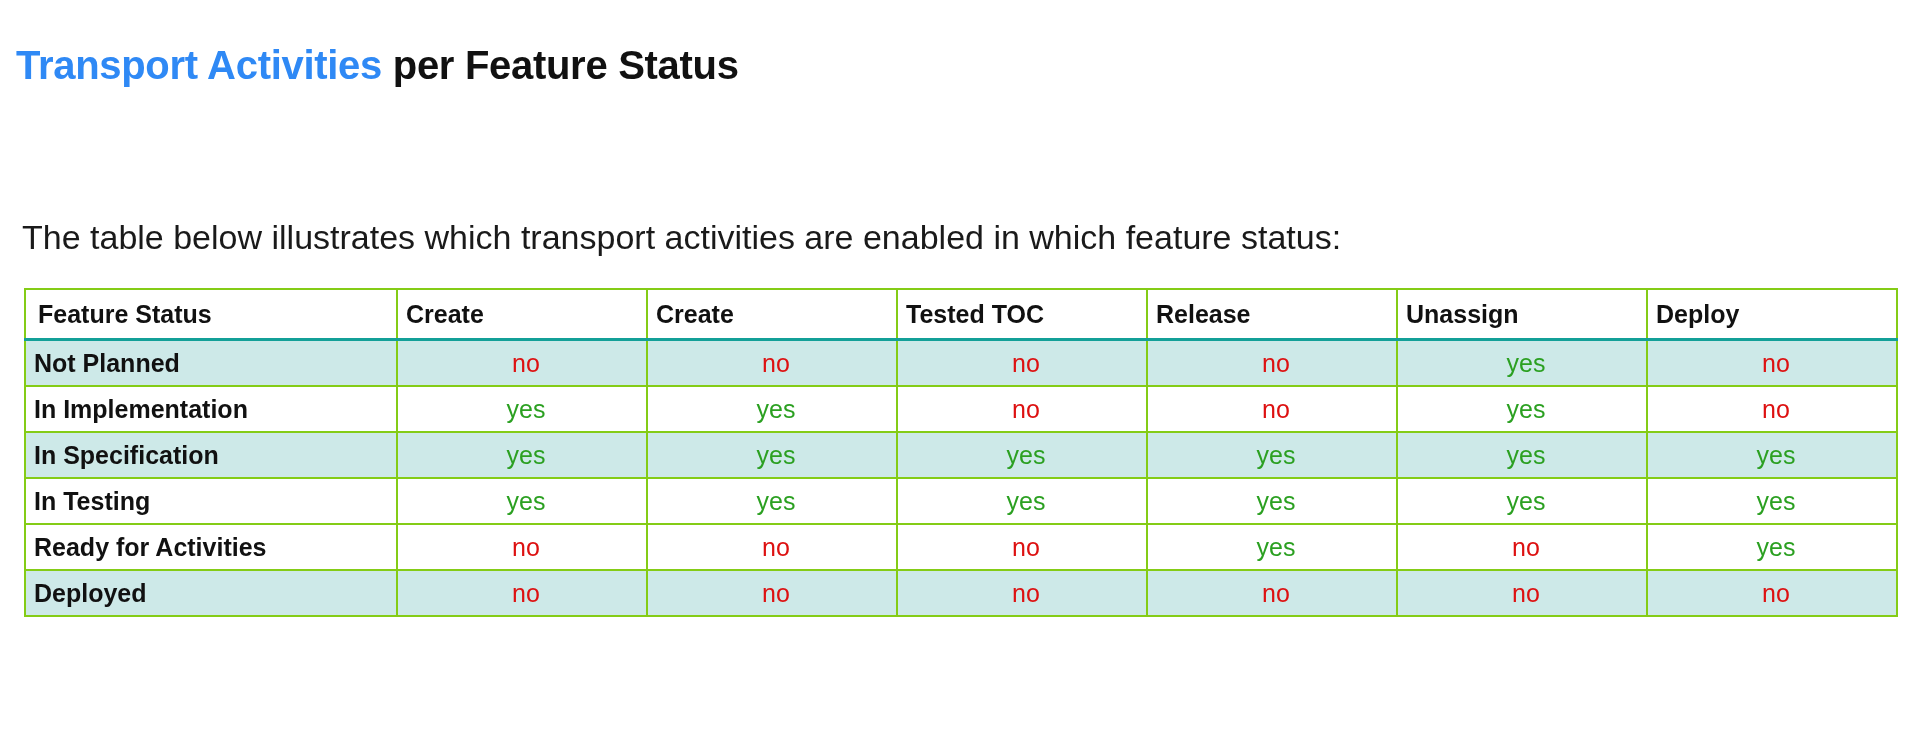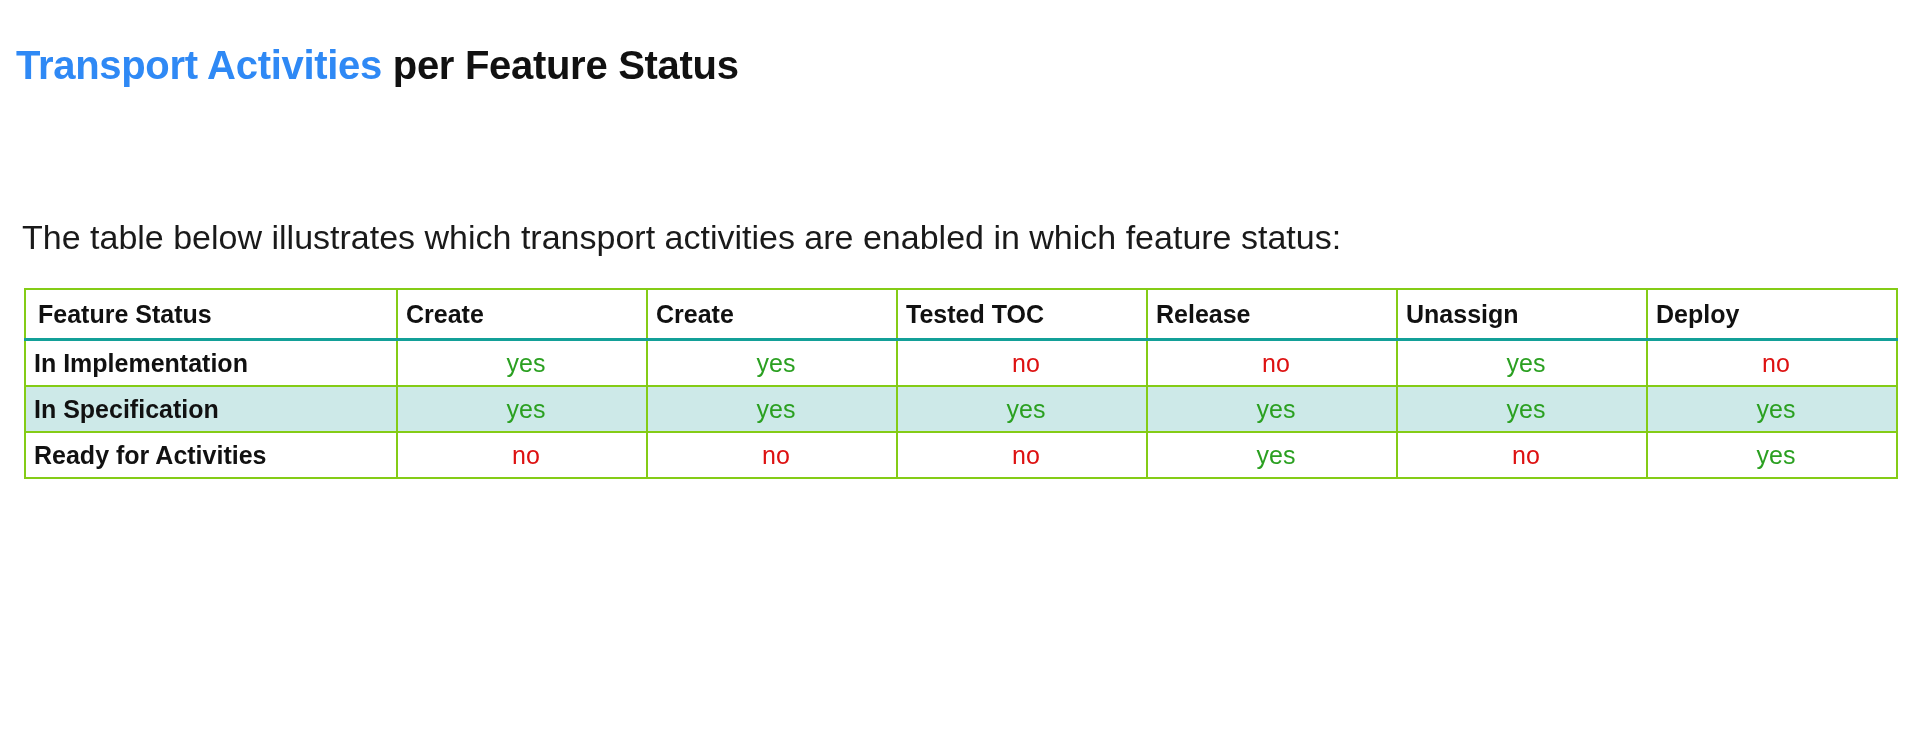--- a/index.html
+++ b/index.html
@@ -131,44 +131,71 @@
           <th class="status-head">Feature Status</th>
           <th>Create</th>
           <th>Create</th>
           <th>Tested TOC</th>
           <th>Release</th>
           <th>Unassign</th>
           <th>Deploy</th>
         </tr>
       </thead>
       <tbody id="matrix-body">
+          <tr class="shade">
+            <td class="status-cell">Not Planned</td>
+            <td class="val-cell val-no">no</td>
+            <td class="val-cell val-no">no</td>
+            <td class="val-cell val-no">no</td>
+            <td class="val-cell val-no">no</td>
+            <td class="val-cell val-yes">yes</td>
+            <td class="val-cell val-no">no</td>
+          </tr>
           <tr class="plain">
             <td class="status-cell">In Implementation</td>
             <td class="val-cell val-yes">yes</td>
             <td class="val-cell val-yes">yes</td>
             <td class="val-cell val-no">no</td>
             <td class="val-cell val-no">no</td>
             <td class="val-cell val-yes">yes</td>
             <td class="val-cell val-no">no</td>
           </tr>
           <tr class="shade">
             <td class="status-cell">In Specification</td>
             <td class="val-cell val-yes">yes</td>
             <td class="val-cell val-yes">yes</td>
             <td class="val-cell val-yes">yes</td>
             <td class="val-cell val-yes">yes</td>
             <td class="val-cell val-yes">yes</td>
             <td class="val-cell val-yes">yes</td>
           </tr>
           <tr class="plain">
+            <td class="status-cell">In Testing</td>
+            <td class="val-cell val-yes">yes</td>
+            <td class="val-cell val-yes">yes</td>
+            <td class="val-cell val-yes">yes</td>
+            <td class="val-cell val-yes">yes</td>
+            <td class="val-cell val-yes">yes</td>
+            <td class="val-cell val-yes">yes</td>
+          </tr>
+          <tr class="plain">
             <td class="status-cell">Ready for Activities</td>
             <td class="val-cell val-no">no</td>
             <td class="val-cell val-no">no</td>
             <td class="val-cell val-no">no</td>
             <td class="val-cell val-yes">yes</td>
             <td class="val-cell val-no">no</td>
             <td class="val-cell val-yes">yes</td>
+          </tr>
+          <tr class="shade">
+            <td class="status-cell">Deployed</td>
+            <td class="val-cell val-no">no</td>
+            <td class="val-cell val-no">no</td>
+            <td class="val-cell val-no">no</td>
+            <td class="val-cell val-no">no</td>
+            <td class="val-cell val-no">no</td>
+            <td class="val-cell val-no">no</td>
           </tr>
         </tbody>
     </table>
   </div>
 
 </div>
 
 </body></html>

